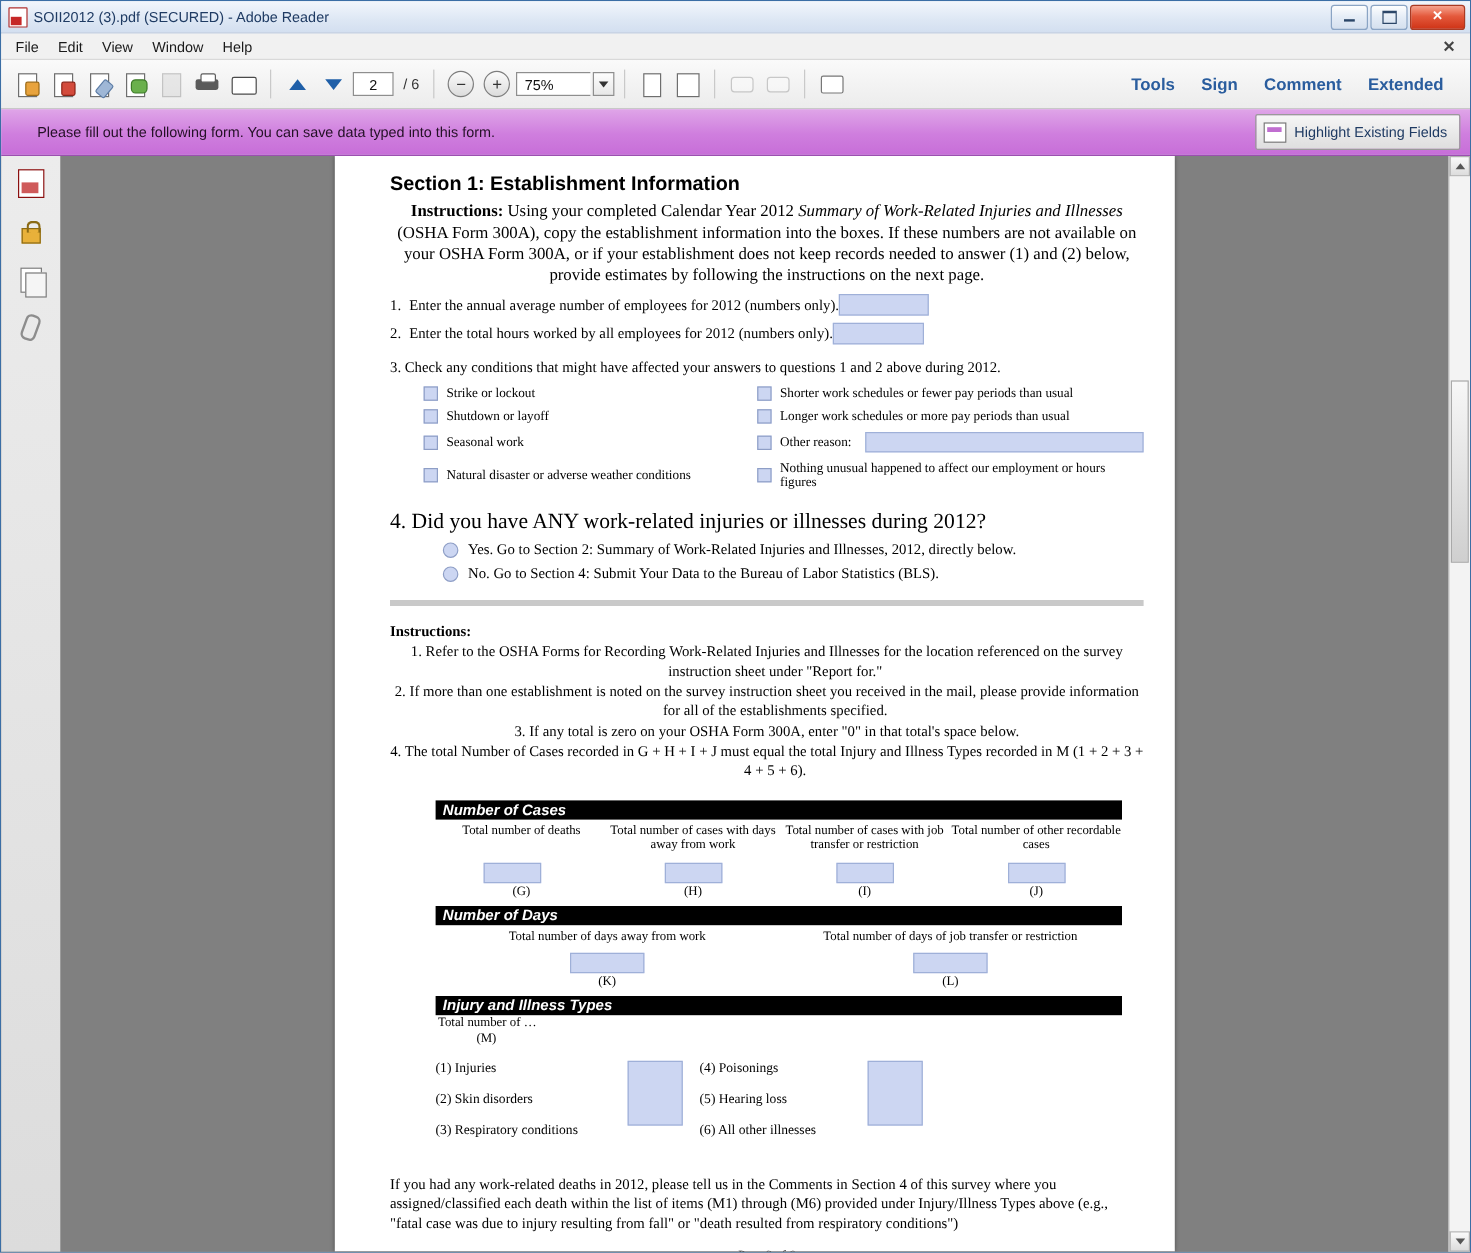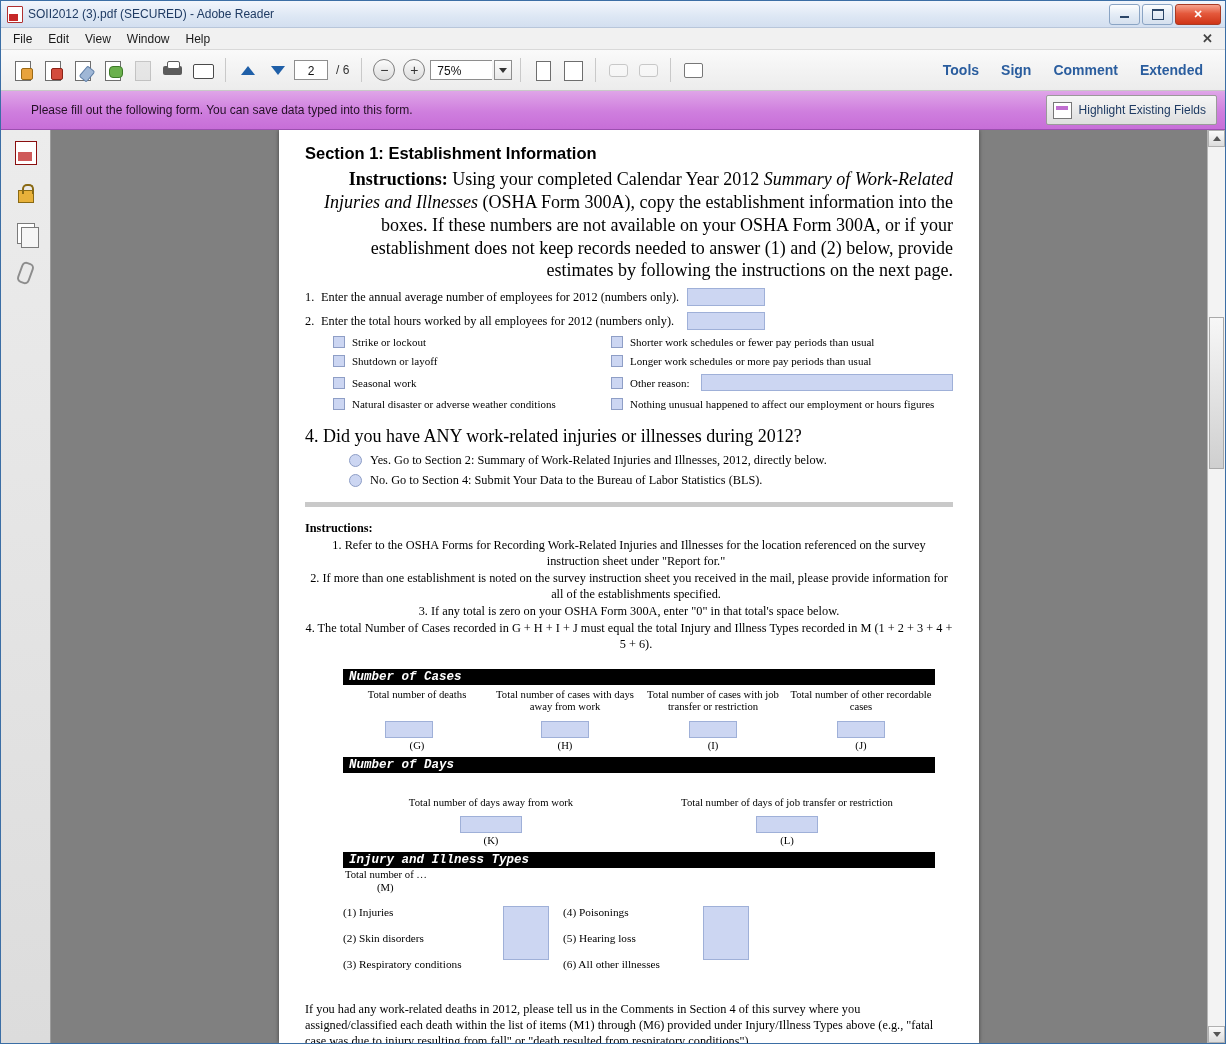--- a/index.html
+++ b/index.html
@@ -258,21 +258,21 @@
     position: relative;
     overflow: hidden;
     background: #808080;
     display: flex;
     justify-content: center;
   }
   .page {
     width: 700px;
     background: #fff;
     margin-top: 0;
-    padding: 14px 26px 10px 26px;
+    padding: 14px 26px 10px 46px;
     box-sizing: border-box;
     box-shadow: 0 0 4px rgba(0,0,0,.5);
     font-family: "Liberation Serif", serif;
     color: #000;
     position: relative;
   }
   
   .vscroll {
     width: 17px;
     background: #efefef;
@@ -296,24 +296,24 @@
   .tri-up { width:0;height:0;border-left:4px solid transparent;border-right:4px solid transparent;border-bottom:5px solid #555; }
   .tri-down { width:0;height:0;border-left:4px solid transparent;border-right:4px solid transparent;border-top:5px solid #555; }
   
   .sec-title {
     font-family: "Liberation Sans", sans-serif;
     font-weight: bold;
     font-size: 16.5px;
     margin: 0 0 5px 0;
   }
   .instr {
-    font-size: 18px;
+    font-size: 14px;
     line-height: 1.27;
     margin: 0 0 6px 0;
-    text-align: right;
+    text-align: center;
   }
   .instr b { font-weight: bold; }
   .instr i { font-style: italic; }
   .q-row {
     display: flex;
     align-items: center;
     font-size: 12.3px;
     margin: 6px 0;
   }
   .q-num { width: 16px; flex: none; }
@@ -368,38 +368,37 @@
     margin: 14px 0 14px 0;
   }
   .ol-list { font-size: 12.3px; line-height: 1.3; margin: 2px 0 0 0; padding: 0; }
   .ol-item { padding-left: 14px; text-indent: -14px; margin-bottom: 1px; text-align: center; }
   .table-wrap { margin: 16px 0 0 0; padding: 0 18px 0 38px; }
   .blackbar {
     background: #000; color: #fff;
     font-style: italic; font-weight: bold;
     font-size: 12.5px;
     padding: 1px 6px;
-    font-family: Liberation Mono, monospace;
+    font-family: Liberation Sans, sans-serif;
   }
   .cols4 {
     display: grid;
     grid-template-columns: repeat(4,1fr);
     text-align: center;
     font-size: 10.7px;
     line-height: 1.15;
     padding-top: 3px;
   }
   .cols2 {
     display: grid;
     grid-template-columns: repeat(2,1fr);
     text-align: center;
     font-size: 10.7px;
     line-height: 1.15;
     padding-top: 3px;
-    margin-top: 20px;
   }
   .boxrow4 {
     display: grid;
     grid-template-columns: repeat(4,1fr);
     justify-items: center;
     margin-top: 8px;
   }
   .boxrow2 {
     display: grid;
     grid-template-columns: repeat(2,1fr);
@@ -632,20 +631,21 @@
         </div>
 
         <div class="q-row">
           <span class="q-num">2.</span>
           <span class="q-text">Enter the total hours worked by all employees for 2012 (numbers only).</span>
           <span style="flex:1"></span>
           <span class="field small"></span>
           <span style="width:188px"></span>
         </div>
 
+        <div class="q3">3.   Check any conditions that might have affected your answers to questions 1 and 2 above during 2012.</div>
 
         <div class="cond-grid">
           <div class="cond">
             <span class="cb"></span>
             <span>Strike or lockout</span>
           </div>
           <div class="cond">
             <span class="cb"></span>
             <span>Shorter work schedules or fewer pay periods than usual</span>
           </div>

